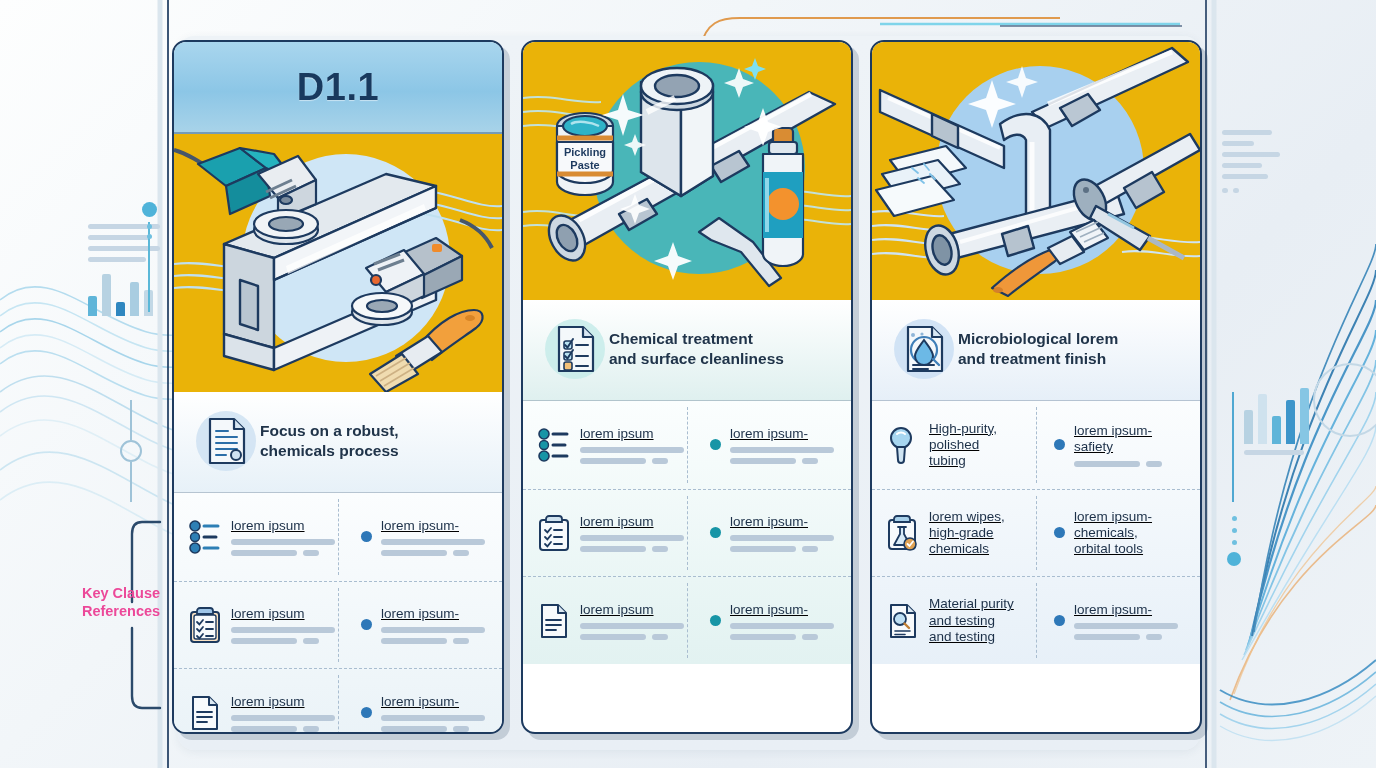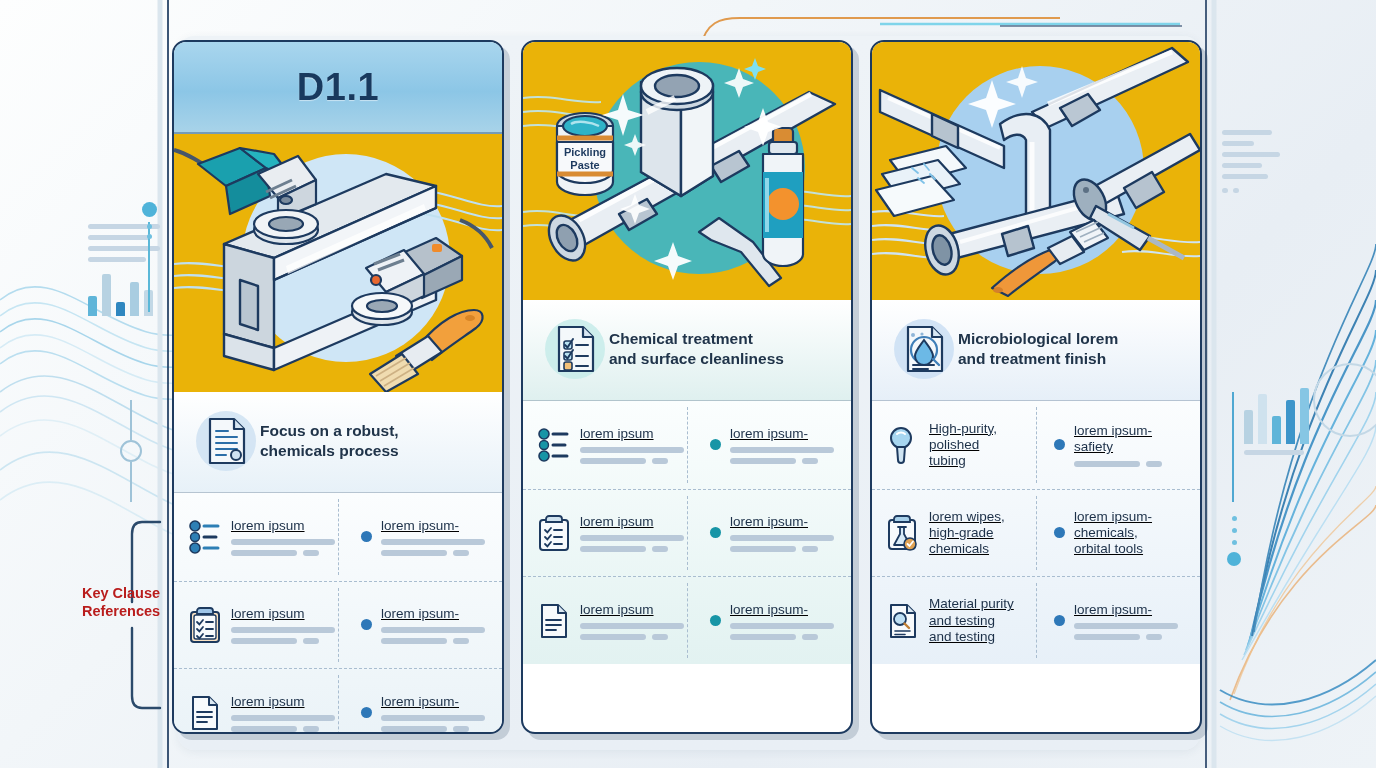--- a/index.html
+++ b/index.html
@@ -100,21 +100,21 @@
   .bar { height:6px; border-radius:4px; background:#b9c9d9; margin-top:5px; }
   .bar.w1 { width:104px; }
   .bar.w2 { width:66px; }
   .bar.w3 { width:16px; display:inline-block; margin-left:6px; vertical-align:middle; }
   .barrow { display:flex; align-items:center; }
 
   
   .bracket { position:absolute; left:128px; top:520px; width:34px; height:190px; }
   .kc-label {
     position:absolute; left:66px; top:584px; width:110px;
-    font-size:14.5px; font-weight:bold; color:#b91c1c; line-height:1.25; text-align:center;
+    font-size:14.5px; font-weight:bold; color:#ec4899; line-height:1.25; text-align:center;
   }
 </style>
 </head>
 <body>
 
 <svg class="bg-svg" viewBox="0 0 1376 768">
   <defs>
     <linearGradient id="wv1" x1="0" y1="0" x2="1" y2="0">
       <stop offset="0" stop-color="#bfe0f0" stop-opacity=".0"></stop>
       <stop offset=".5" stop-color="#7fc4e2" stop-opacity=".85"></stop>

